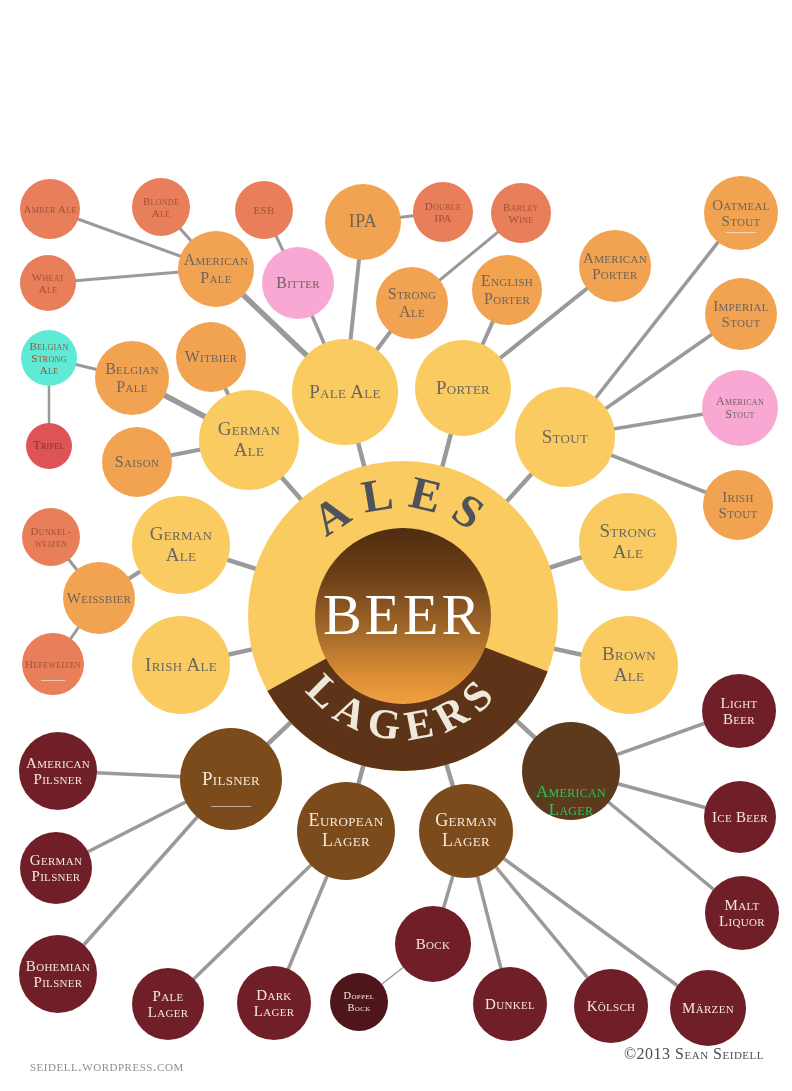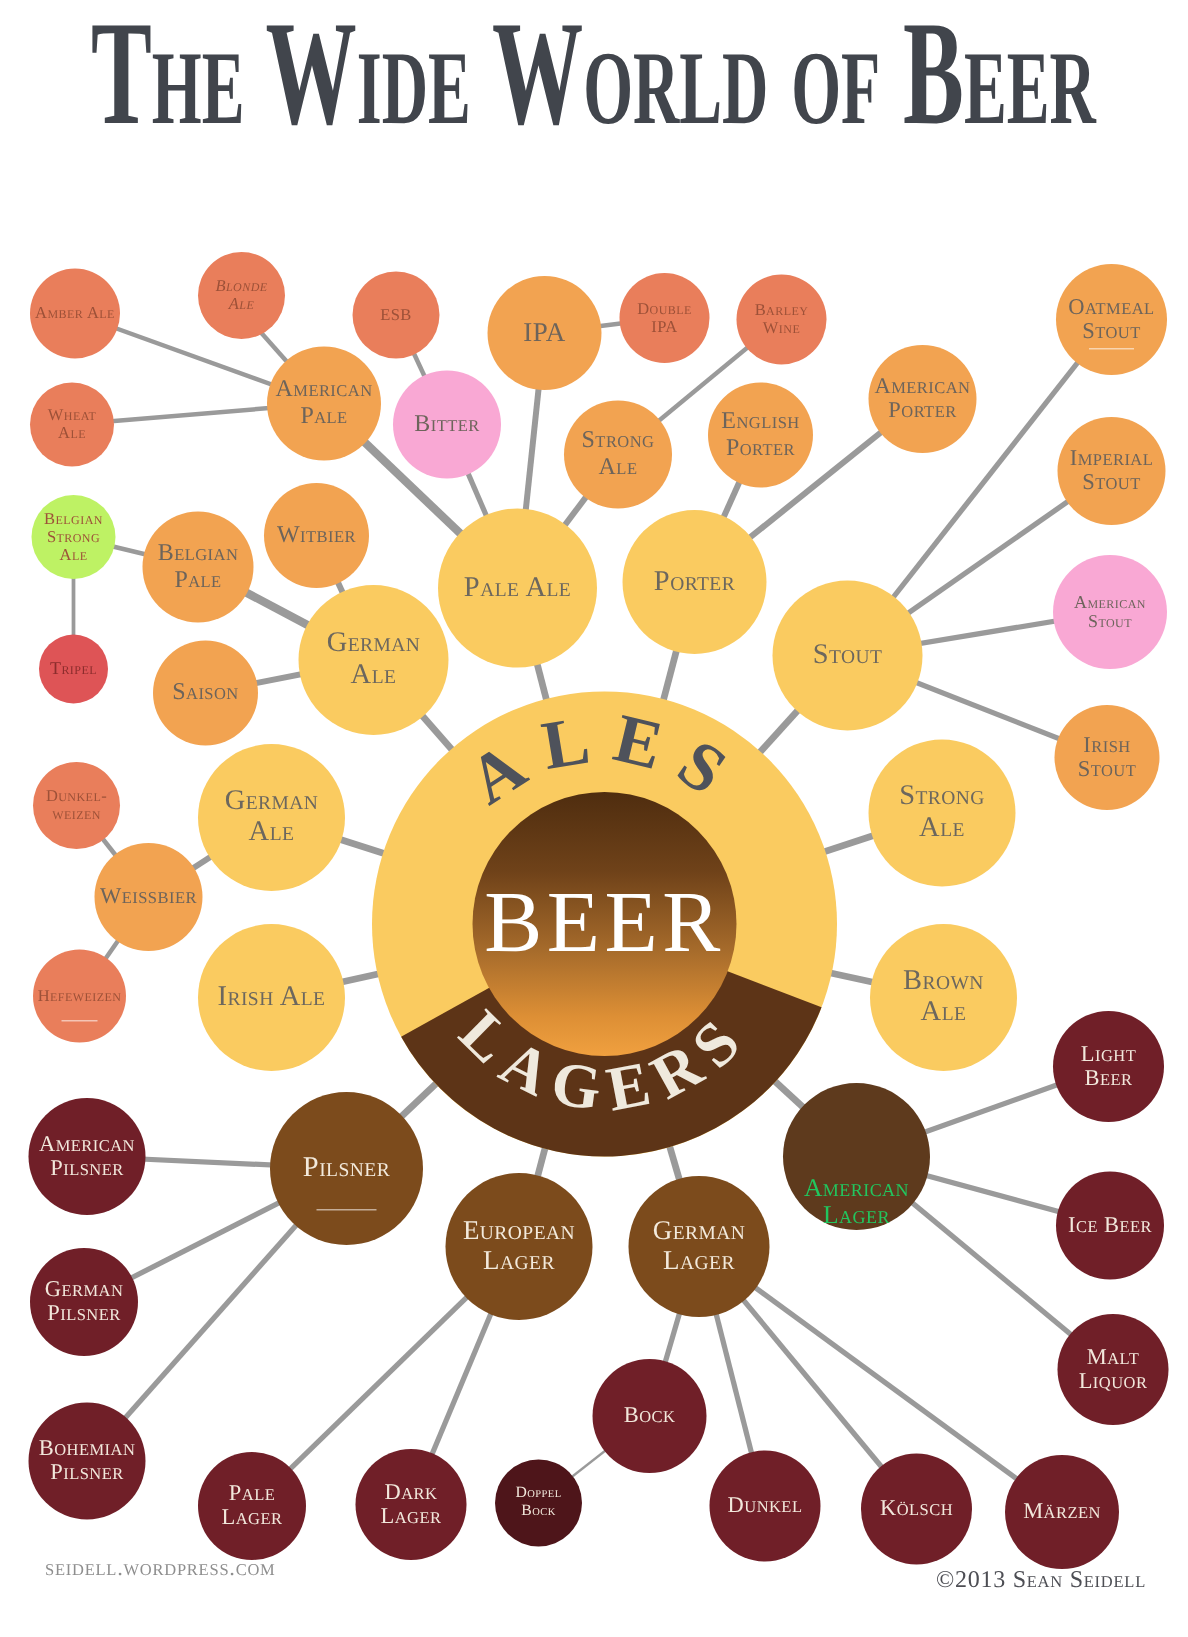--- a/index.html
+++ b/index.html
@@ -31,29 +31,28 @@
   }
   .node .lbl{display:block;padding:0 5%;}
   .node.has-rule::after{
     content:"";position:absolute;left:30%;right:30%;bottom:23%;
     border-top:1px solid rgba(255,255,255,.55);
   }
   
   .footer-left,.footer-right{
     position:absolute;font-variant:small-caps;letter-spacing:.5px;
   }
-  .footer-left{left:30px;bottom:36px;font-size:15px;color:#8E8E8E;}
+  .footer-left{left:30px;bottom:16px;font-size:15px;color:#8E8E8E;}
   .footer-right{right:28px;bottom:28px;font-size:16px;color:#4D4E54;}
 </style>
 </head>
 <body>
 
 <div class="poster">
 
-  <h1 class="title"><span class="title-inner">The Wide World of Beer</span></h1>
 
   <svg class="diagram-svg" viewBox="0 0 792 1091">
     <defs>
       <linearGradient id="beerGrad" x1="0" y1="0" x2="0" y2="1">
         <stop offset="0" stop-color="#4F2D0F"></stop>
         <stop offset="0.3" stop-color="#6F4219"></stop>
         <stop offset="0.6" stop-color="#A66B2B"></stop>
         <stop offset="0.85" stop-color="#DD8F35"></stop>
         <stop offset="1" stop-color="#F0A03F"></stop>
       </linearGradient>
@@ -120,36 +119,36 @@
       <text class="arc-ales" text-anchor="middle"><textPath href="#alesArc" startOffset="50%" text-anchor="middle">ALES</textPath></text>
       <text class="arc-lagers" text-anchor="middle"><textPath href="#lagersArc" startOffset="50%" text-anchor="middle">LAGERS</textPath></text>
       <text class="beer-word" x="403" y="634">BEER</text>
     </g>
   </svg>
 
   <div id="nodes">
       <div class="node" style="left: 20px; top: 179px; width: 60px; height: 60px; background: rgb(233, 126, 91); color: rgb(157, 81, 56); font-size: 11px;">
         <span class="lbl">Amber Ale</span>
       </div>
-      <div class="node" style="left: 132px; top: 168px; width: 58px; height: 58px; background: rgb(233, 126, 91); color: rgb(157, 81, 56); font-size: 11px; font-style: italic;">
+      <div class="node" style="left: 132px; top: 178px; width: 58px; height: 58px; background: rgb(233, 126, 91); color: rgb(157, 81, 56); font-size: 11px;">
         <span class="lbl">Blonde Ale</span>
       </div>
       <div class="node" style="left: 235px; top: 181px; width: 58px; height: 58px; background: rgb(233, 126, 91); color: rgb(157, 81, 56); font-size: 11px;">
         <span class="lbl">ESB</span>
       </div>
       <div class="node" style="left: 413px; top: 182px; width: 60px; height: 60px; background: rgb(233, 126, 91); color: rgb(157, 81, 56); font-size: 11px;">
         <span class="lbl">Double IPA</span>
       </div>
       <div class="node" style="left: 491px; top: 183px; width: 60px; height: 60px; background: rgb(233, 126, 91); color: rgb(157, 81, 56); font-size: 11px;">
         <span class="lbl">Barley Wine</span>
       </div>
       <div class="node" style="left: 20px; top: 255px; width: 56px; height: 56px; background: rgb(233, 126, 91); color: rgb(157, 81, 56); font-size: 11px;">
         <span class="lbl">Wheat Ale</span>
       </div>
-      <div class="node" style="left: 21px; top: 330px; width: 56px; height: 56px; background: #bef264; color: rgb(157, 81, 56); font-size: 11px;">
+      <div class="node" style="left: 21px; top: 330px; width: 56px; height: 56px; background: #5eead4; color: rgb(157, 81, 56); font-size: 11px;">
         <span class="lbl">Belgian Strong Ale</span>
       </div>
       <div class="node" style="left: 22px; top: 508px; width: 58px; height: 58px; background: rgb(233, 126, 91); color: rgb(157, 81, 56); font-size: 11px;">
         <span class="lbl">Dunkel-weizen</span>
       </div>
       <div class="node has-rule" style="left: 22px; top: 633px; width: 62px; height: 62px; background: rgb(233, 126, 91); color: rgb(157, 81, 56); font-size: 11px;">
         <span class="lbl">Hefeweizen</span>
       </div>
       <div class="node" style="left: 26px; top: 423px; width: 46px; height: 46px; background: rgb(222, 84, 86); color: rgb(140, 45, 45); font-size: 12px;">
         <span class="lbl">Tripel</span>

